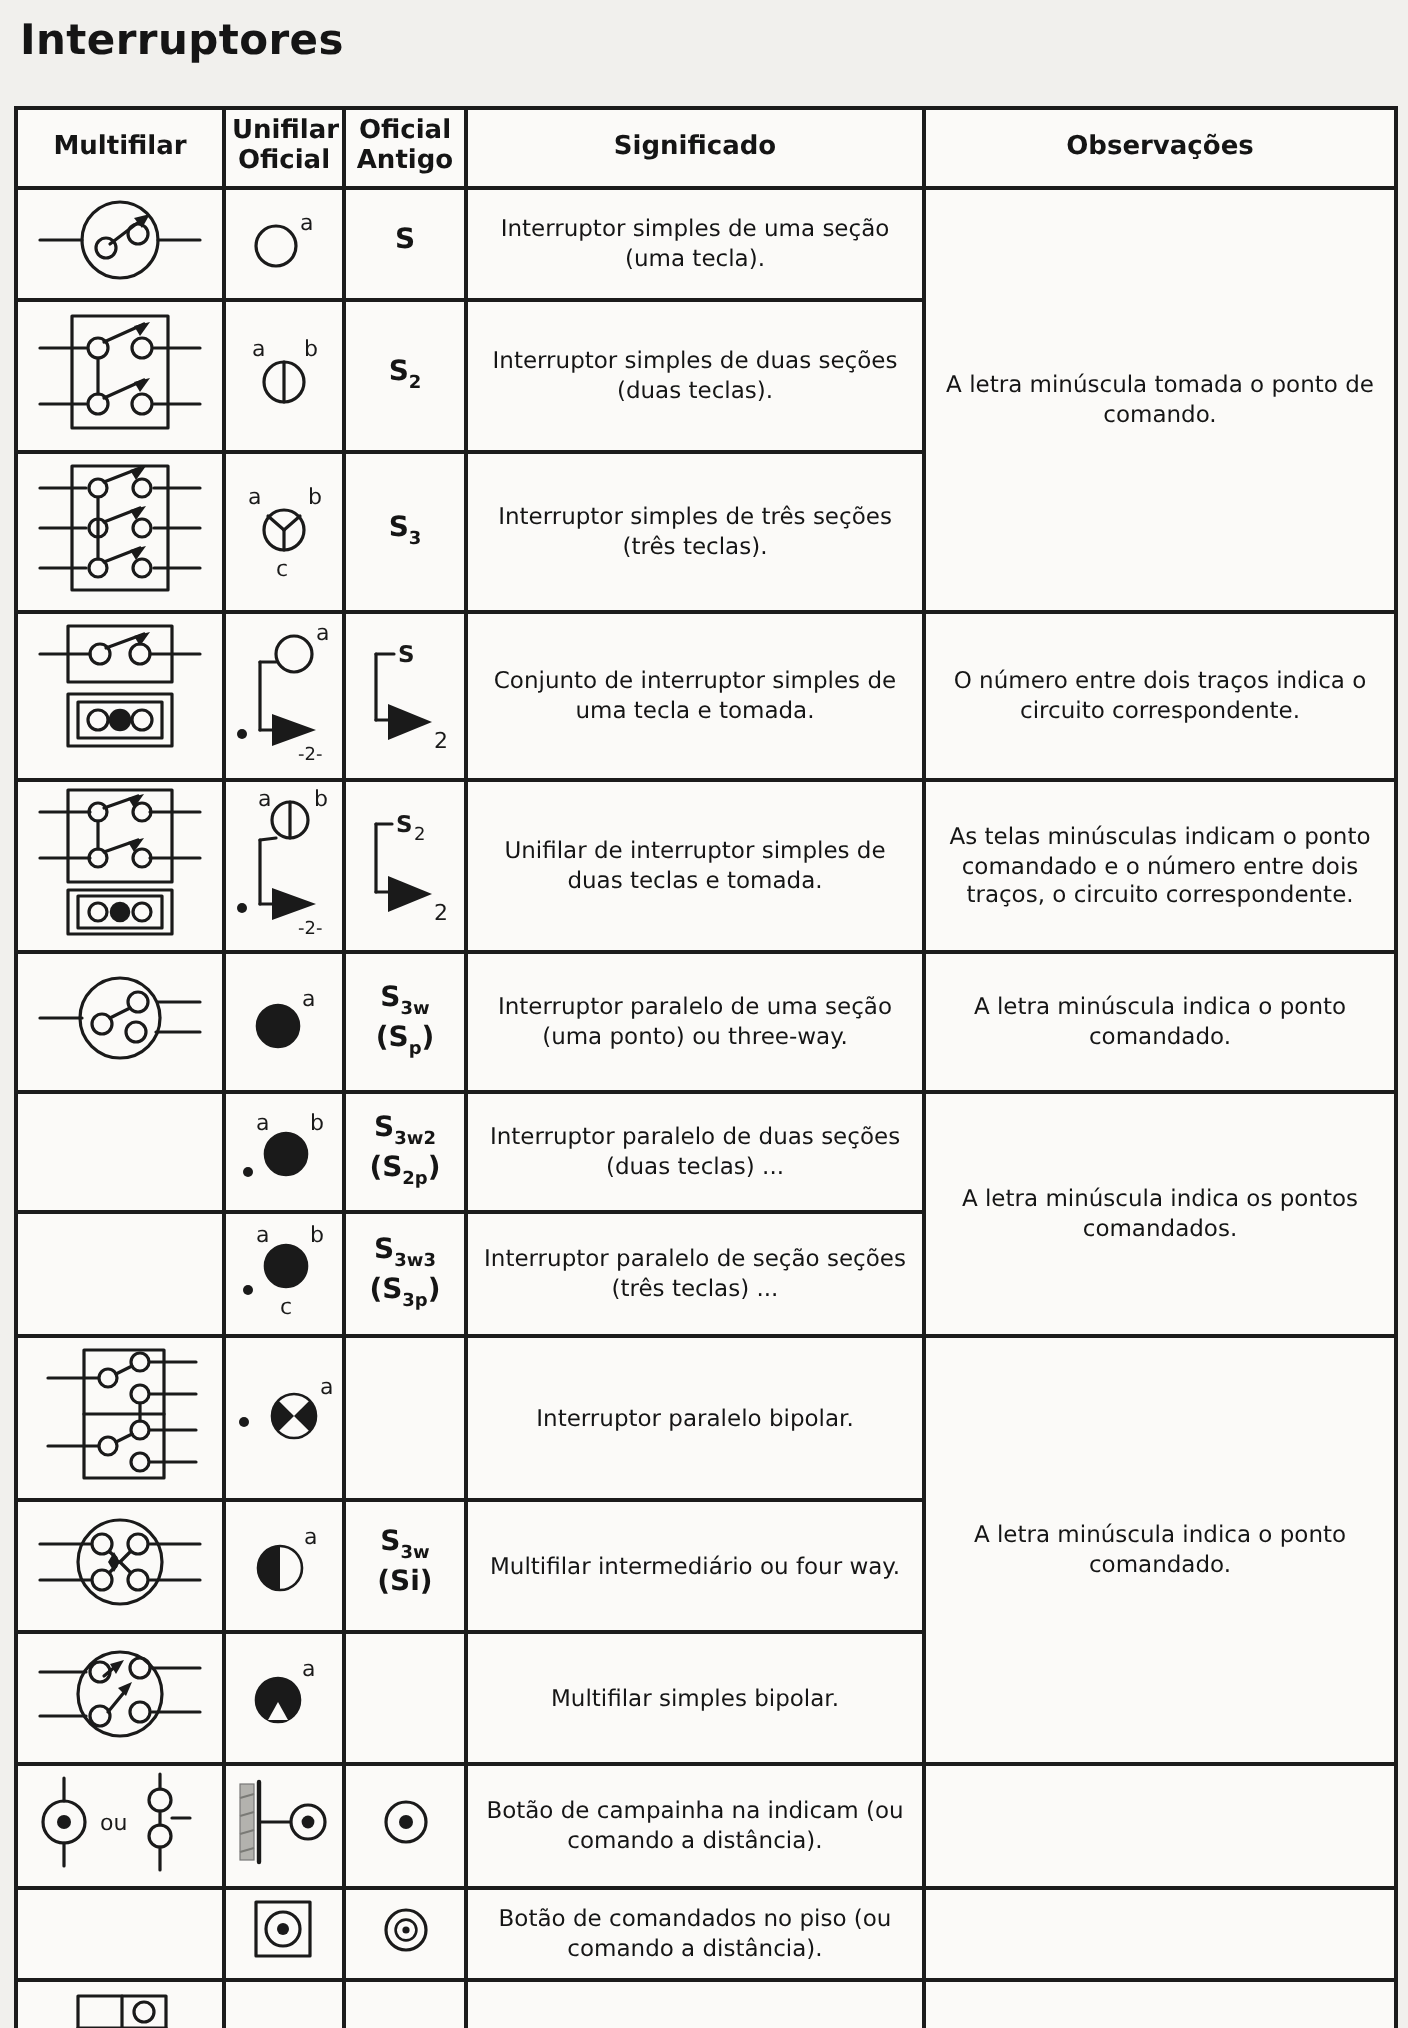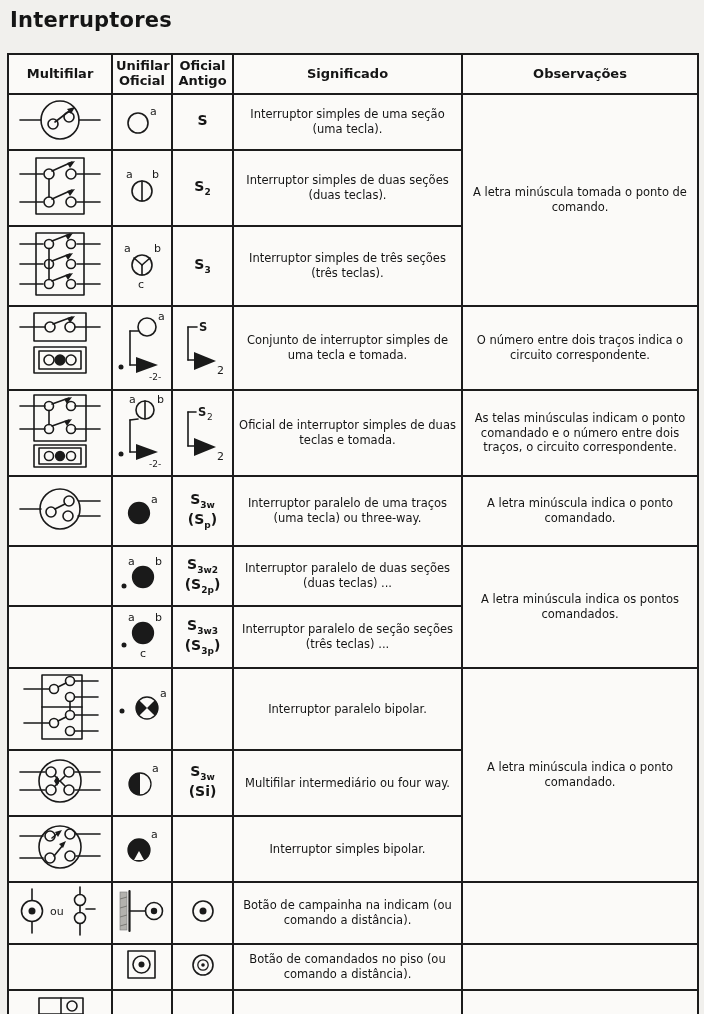--- a/index.html
+++ b/index.html
@@ -250,21 +250,21 @@
       <svg width="50" height="66" viewBox="0 0 50 66">
         <line class="ln" x1="10" y1="14" x2="10" y2="48"></line>
             <line class="ln" x1="10" y1="14" x2="18" y2="14"></line>
         <text class="mm" x="20" y="18" style="font-weight:bold">S</text>
         <text class="sm" x="29" y="22">2</text>
         <line class="ln" x1="10" y1="48" x2="16" y2="48"></line>
         <polygon class="fl" points="16,40 16,58 38,49"></polygon>
         <text x="39" y="62">2</text>
       </svg>
     </td>
-    <td class="sig">Oficial de interruptor simples de duas teclas e tomada.</td>
+    <td class="sig">Unifilar de interruptor simples de duas teclas e tomada.</td>
     <td class="obs">As telas minúsculas indicam o ponto comandado e o número entre dois traços, o circuito correspondente.</td>
   </tr>
 
   <tr style="height:68px">
     <td>
       <svg width="96" height="60" viewBox="0 0 96 60">
         <circle class="ln" cx="48" cy="30" r="20"></circle>
         <line class="ln" x1="8" y1="30" x2="29" y2="30"></line>
         <line class="ln" x1="67" y1="22" x2="88" y2="22"></line>
             <line class="ln" x1="66" y1="37" x2="88" y2="37"></line>
@@ -279,21 +279,21 @@
         <circle class="flc" cx="20" cy="23" r="10.5"></circle>
         <text x="32" y="13">a</text>
       </svg>
     </td>
     <td>
       <div class="antigo">
         <div><span>S</span><sub>3w</sub></div>
         <div><span>(S</span><sub>p</sub><span>)</span></div>
       </div>
     </td>
-    <td class="sig">Interruptor paralelo de uma traços (uma tecla) ou three-way.</td>
+    <td class="sig">Interruptor paralelo de uma seção (uma ponto) ou three-way.</td>
     <td class="obs">A letra minúscula indica o ponto comandado.</td>
   </tr>
 
   <tr style="height:60px">
     <td></td>
     <td>
       <svg width="50" height="42" viewBox="0 0 50 42">
         <circle class="flc" cx="26" cy="24" r="10.5"></circle>
         <text x="11" y="12">a</text>
         <text x="38" y="12">b</text>
@@ -421,21 +421,21 @@
       </svg>
     </td>
     <td>
       <svg width="46" height="40" viewBox="0 0 46 40">
         <circle class="flc" cx="20" cy="23" r="11"></circle>
         <polygon class="wht" points="15,33 25,33 20,24"></polygon>
         <text x="32" y="11">a</text>
       </svg>
     </td>
     <td></td>
-    <td class="sig">Interruptor simples bipolar.</td>
+    <td class="sig">Multifilar simples bipolar.</td>
   </tr>
 
   <tr style="height:57px">
     <td>
       <svg width="100" height="52" viewBox="0 0 100 52">
         <circle class="ln" cx="20" cy="26" r="10.5"></circle>
             <circle class="fl" cx="20" cy="26" r="3.5"></circle>
         <line class="ln" x1="20" y1="4" x2="20" y2="15.5"></line>
             <line class="ln" x1="20" y1="36.5" x2="20" y2="48"></line>
         <text x="38" y="30">ou</text>

